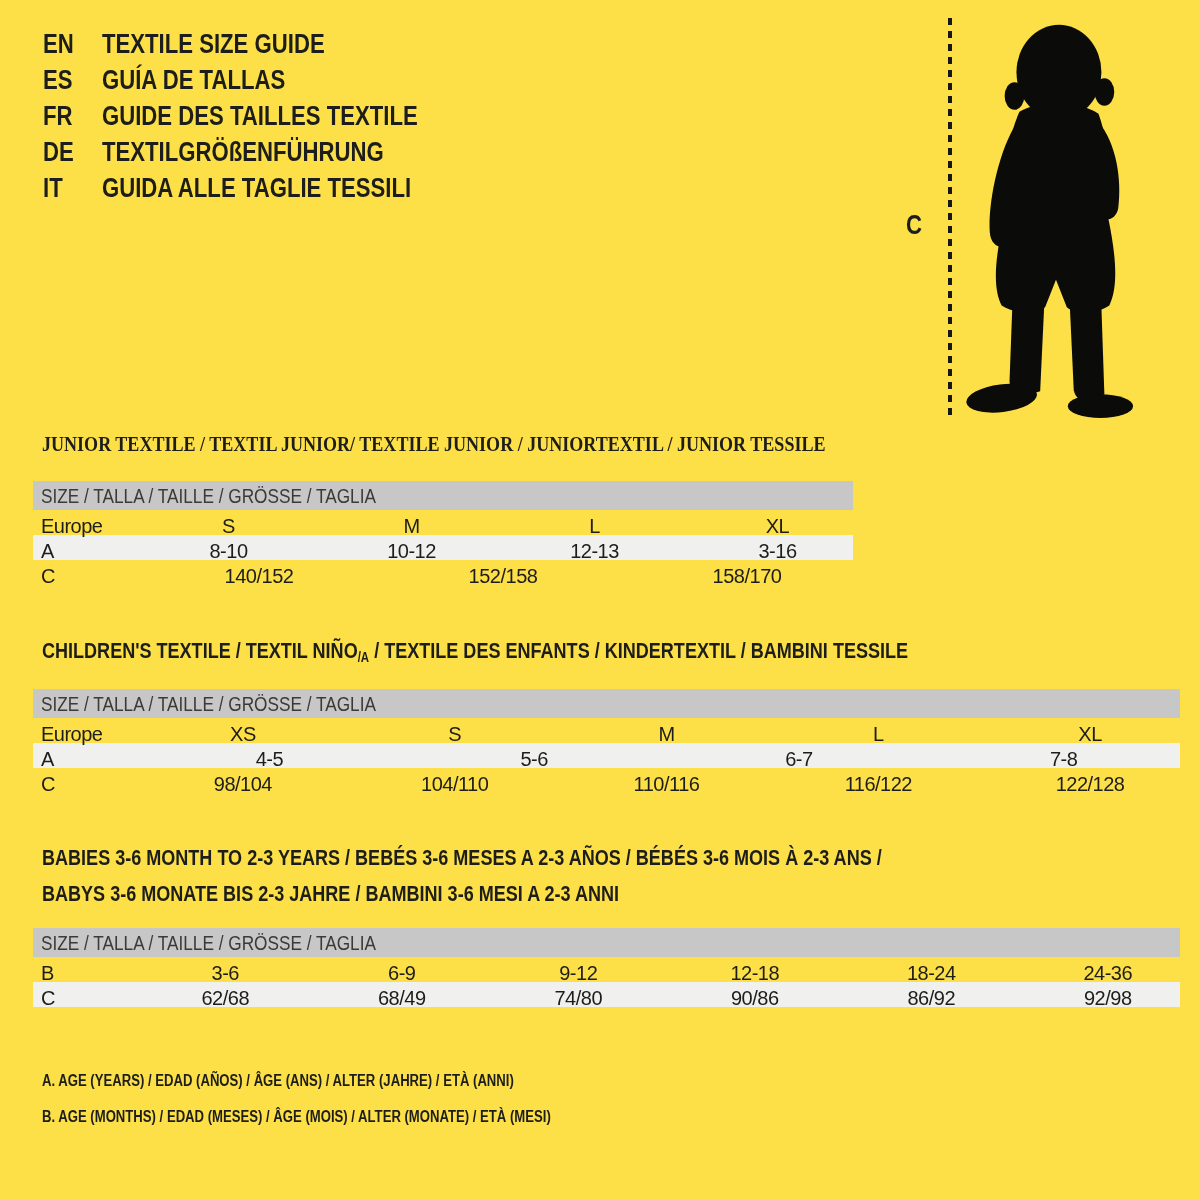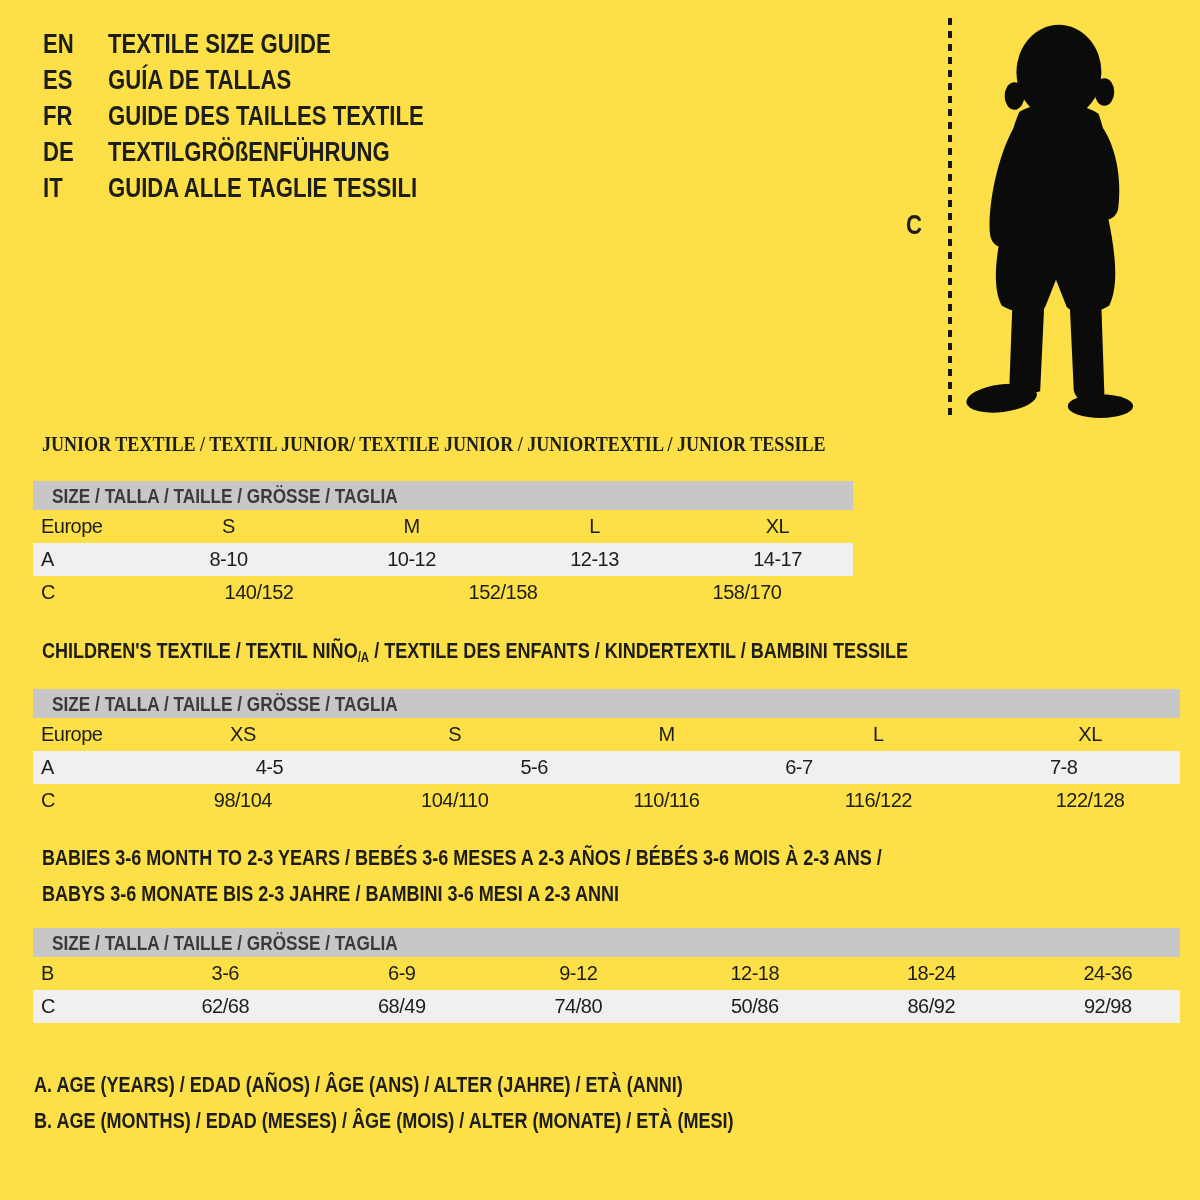--- a/index.html
+++ b/index.html
@@ -8,50 +8,50 @@
   .page { position:relative; width:1200px; height:1200px; background:#fde047; overflow:hidden; }
 
   
   .cond { display:inline-block; transform:scaleX(0.82); transform-origin:0 50%; white-space:nowrap; }
 
   
   .lang-block { position:absolute; left:43px; top:26px; }
   .lang-row { position:relative; height:36px; }
   .lang-code, .lang-title { font-weight:bold; font-size:27px; line-height:36px; }
   .lang-code { position:absolute; left:0; top:0; }
-  .lang-title { position:absolute; left:65px; top:0;text-align:center; }
+  .lang-title { position:absolute; left:59px; top:0;text-align:center; }
 
   
   .measure-line { position:absolute; left:948px; top:18px; width:4px; height:398px;
     background:repeating-linear-gradient(to bottom, #161614 0 7px, transparent 7px 13px); }
   .measure-label { position:absolute; left:906px; top:210px; font-weight:bold; font-size:27px; }
   .silhouette { position:absolute; left:960px; top:13px; width:188px; height:405px; }
 
   
   .section-title { position:absolute; left:42px; font-weight:bold; font-size:22px; white-space:nowrap; }
   .title-junior { top:431px;font-family:Liberation Serif, serif; }
   .title-children { top:638px; }
   .title-babies-1 { top:845px; }
   .title-babies-2 { top:881px; }
   .sub { font-size:14px; vertical-align:-4px; font-weight:bold; }
 
   
   .size-table { position:absolute; left:33px; }
   .size-table.w-junior { width:820px; top:481px; }
   .size-table.w-children { width:1147px; top:689px; }
   .size-table.w-babies { width:1147px; top:928px; }
-  .size-bar { height:29px; background:#c7c7c7; color:#3a3a38; font-weight:bold; font-size:21px;
-    line-height:29px; padding-left:19px; }
-  .trow { display:flex; height:33px; line-height:33px; font-size:20px; letter-spacing:-0.5px;gap:32px; }
+  .size-bar { height:29px; background:#c7c7c7; color:#3a3a38; font-weight:normal; font-size:21px;
+    line-height:29px; padding-left:8px; }
+  .trow { display:flex; height:25px; line-height:33px; font-size:20px; letter-spacing:-0.5px;gap:32px; }
   .trows .trow:nth-child(2) { background:#f0f0ef; }
   .tcell { flex:1; text-align:center; }
   .tcell:first-child { flex:0 0 88px; text-align:left; padding-left:8px; }
 
   
-  .legend-line { position:absolute; left:34px; font-weight:bold; font-size:22px; white-space:nowrap; }
+  .legend-line { position:absolute; left:42px; font-weight:bold; font-size:16px; white-space:nowrap; }
   .legend-0 { top:1072px; }
   .legend-1 { top:1108px; }
   .legend-2 { top:1144px; }
 </style>
 </head>
 <body>
 
 <div class="page">
 
   <div class="lang-block">
@@ -108,21 +108,21 @@
           <div class="tcell">S</div>
           <div class="tcell">M</div>
           <div class="tcell">L</div>
           <div class="tcell">XL</div>
         </div>
         <div class="trow">
           <div class="tcell">A</div>
           <div class="tcell">8-10</div>
           <div class="tcell">10-12</div>
           <div class="tcell">12-13</div>
-          <div class="tcell">14-17</div>
+          <div class="tcell">3-16</div>
         </div>
         <div class="trow">
           <div class="tcell">C</div>
           <div class="tcell">140/152</div>
           <div class="tcell">152/158</div>
           <div class="tcell">158/170</div>
         </div>
       </div>
   </div>
 
@@ -178,21 +178,21 @@
           <div class="tcell">9-12</div>
           <div class="tcell">12-18</div>
           <div class="tcell">18-24</div>
           <div class="tcell">24-36</div>
         </div>
         <div class="trow">
           <div class="tcell">C</div>
           <div class="tcell">62/68</div>
           <div class="tcell">68/49</div>
           <div class="tcell">74/80</div>
-          <div class="tcell">50/86</div>
+          <div class="tcell">90/86</div>
           <div class="tcell">86/92</div>
           <div class="tcell">92/98</div>
         </div>
       </div>
   </div>
 
   <div class="legend-line legend-0">
     <span class="cond">A. AGE (YEARS) / EDAD (AÑOS) / ÂGE (ANS) / ALTER (JAHRE) / ETÀ (ANNI)</span>
   </div>
   <div class="legend-line legend-1">

